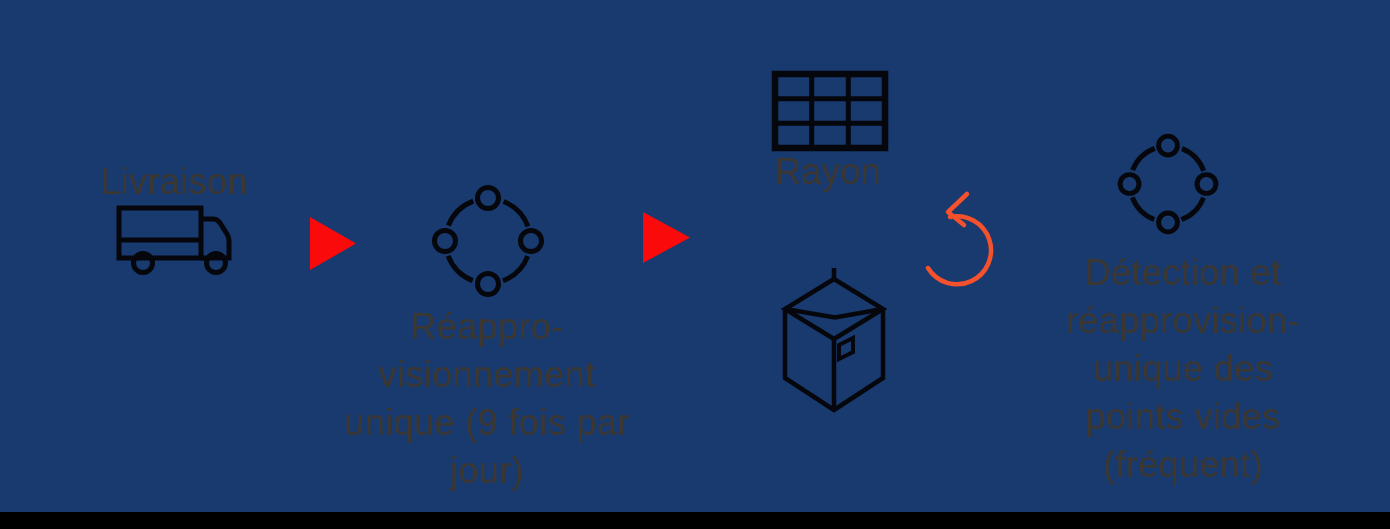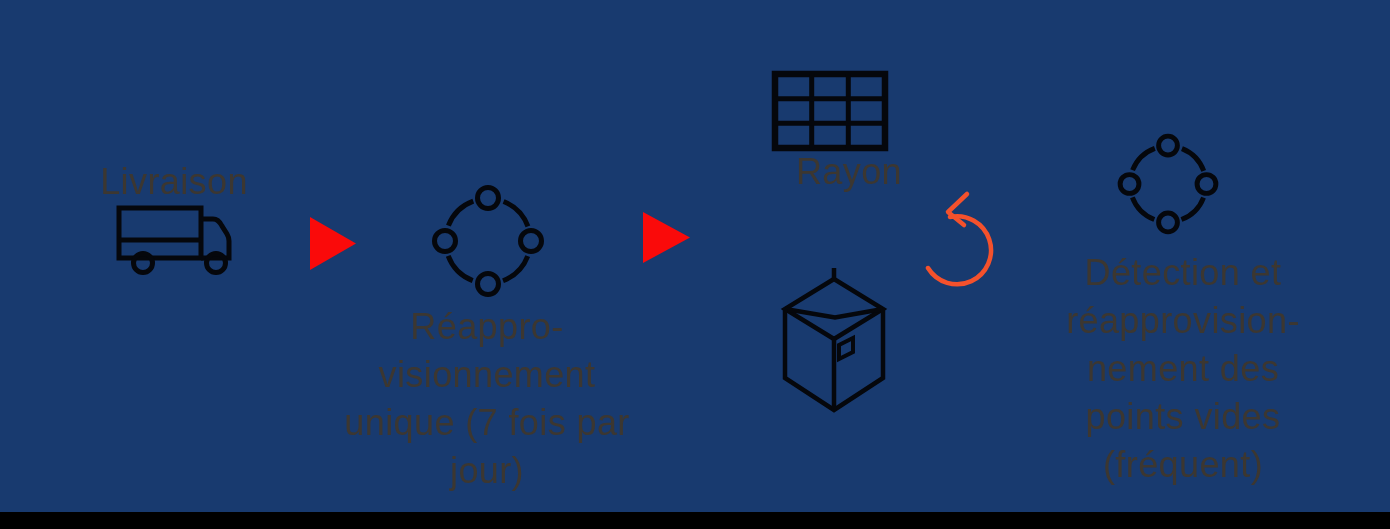--- a/index.html
+++ b/index.html
@@ -57,36 +57,36 @@
   <svg class="black-icon" style="left:431px; top:184px;" width="114" height="114" viewBox="-57 -57 114 114" fill="none" stroke="currentColor" stroke-width="5">
     <circle r="42.5" stroke-dasharray="35.8 31" stroke-dashoffset="51.3"></circle>
     <circle cx="0" cy="-43" r="10.5"></circle>
     <circle cx="43" cy="0" r="10.5"></circle>
     <circle cx="0" cy="43" r="10.5"></circle>
     <circle cx="-43" cy="0" r="10.5"></circle>
   </svg>
 
   <div class="label" style="left:317px; top:303px; width:340px;">Réappro-
 visionnement
-unique (7 fois par
+unique (9 fois par
 jour)</div>
 
   <svg class="red-arrow" style="left:643px; top:212px;" width="47" height="51" viewBox="0 0 47 51">
     <polygon points="0,0 0,51 47,25.5"></polygon>
   </svg>
 
   <svg class="black-icon" style="left:771px; top:70px;" width="118" height="82" viewBox="0 0 118 82" fill="none" stroke="currentColor">
     <rect x="4" y="4" width="110" height="74" stroke-width="6.5"></rect>
     <line x1="40.7" y1="4" x2="40.7" y2="78" stroke-width="5"></line>
     <line x1="77.3" y1="4" x2="77.3" y2="78" stroke-width="5"></line>
     <line x1="4" y1="28.7" x2="114" y2="28.7" stroke-width="5"></line>
     <line x1="4" y1="53.3" x2="114" y2="53.3" stroke-width="5"></line>
   </svg>
 
-  <div class="label single" style="left:749px; top:152px; width:200px;">Rayon</div>
+  <div class="label single" style="left:728px; top:152px; width:200px;">Rayon</div>
 
   <svg class="black-icon" style="left:775px; top:265px;" width="118" height="150" viewBox="0 0 118 150" fill="none" stroke="currentColor" stroke-width="4.5">
     <path d="M59 14 L108 44 L59 74 L10 44 Z"></path>
     <path d="M10 44 L60 52.5 L108 44"></path>
     <line x1="59" y1="3" x2="59" y2="14"></line>
     <path d="M10 44 V113 L59 145 L108 113 V44"></path>
     <line x1="59" y1="74" x2="59" y2="145"></line>
     <polygon points="64,80 78,73 78,87 64,94" stroke-width="4"></polygon>
   </svg>
 
@@ -99,19 +99,19 @@
   <svg class="black-icon" style="left:1117px; top:133px;" width="102" height="102" viewBox="-57 -57 114 114" fill="none" stroke="currentColor" stroke-width="5.5">
     <circle r="42.5" stroke-dasharray="35.8 31" stroke-dashoffset="51.3"></circle>
     <circle cx="0" cy="-43" r="10.5"></circle>
     <circle cx="43" cy="0" r="10.5"></circle>
     <circle cx="0" cy="43" r="10.5"></circle>
     <circle cx="-43" cy="0" r="10.5"></circle>
   </svg>
 
   <div class="label" style="left:1023px; top:249px; width:320px;">Détection et
 réapprovision-
-nement des
+unique des
 points vides
 (fréquent)</div>
 
   <div class="footer-bar"></div>
 
 </div>
 
 </body></html>

